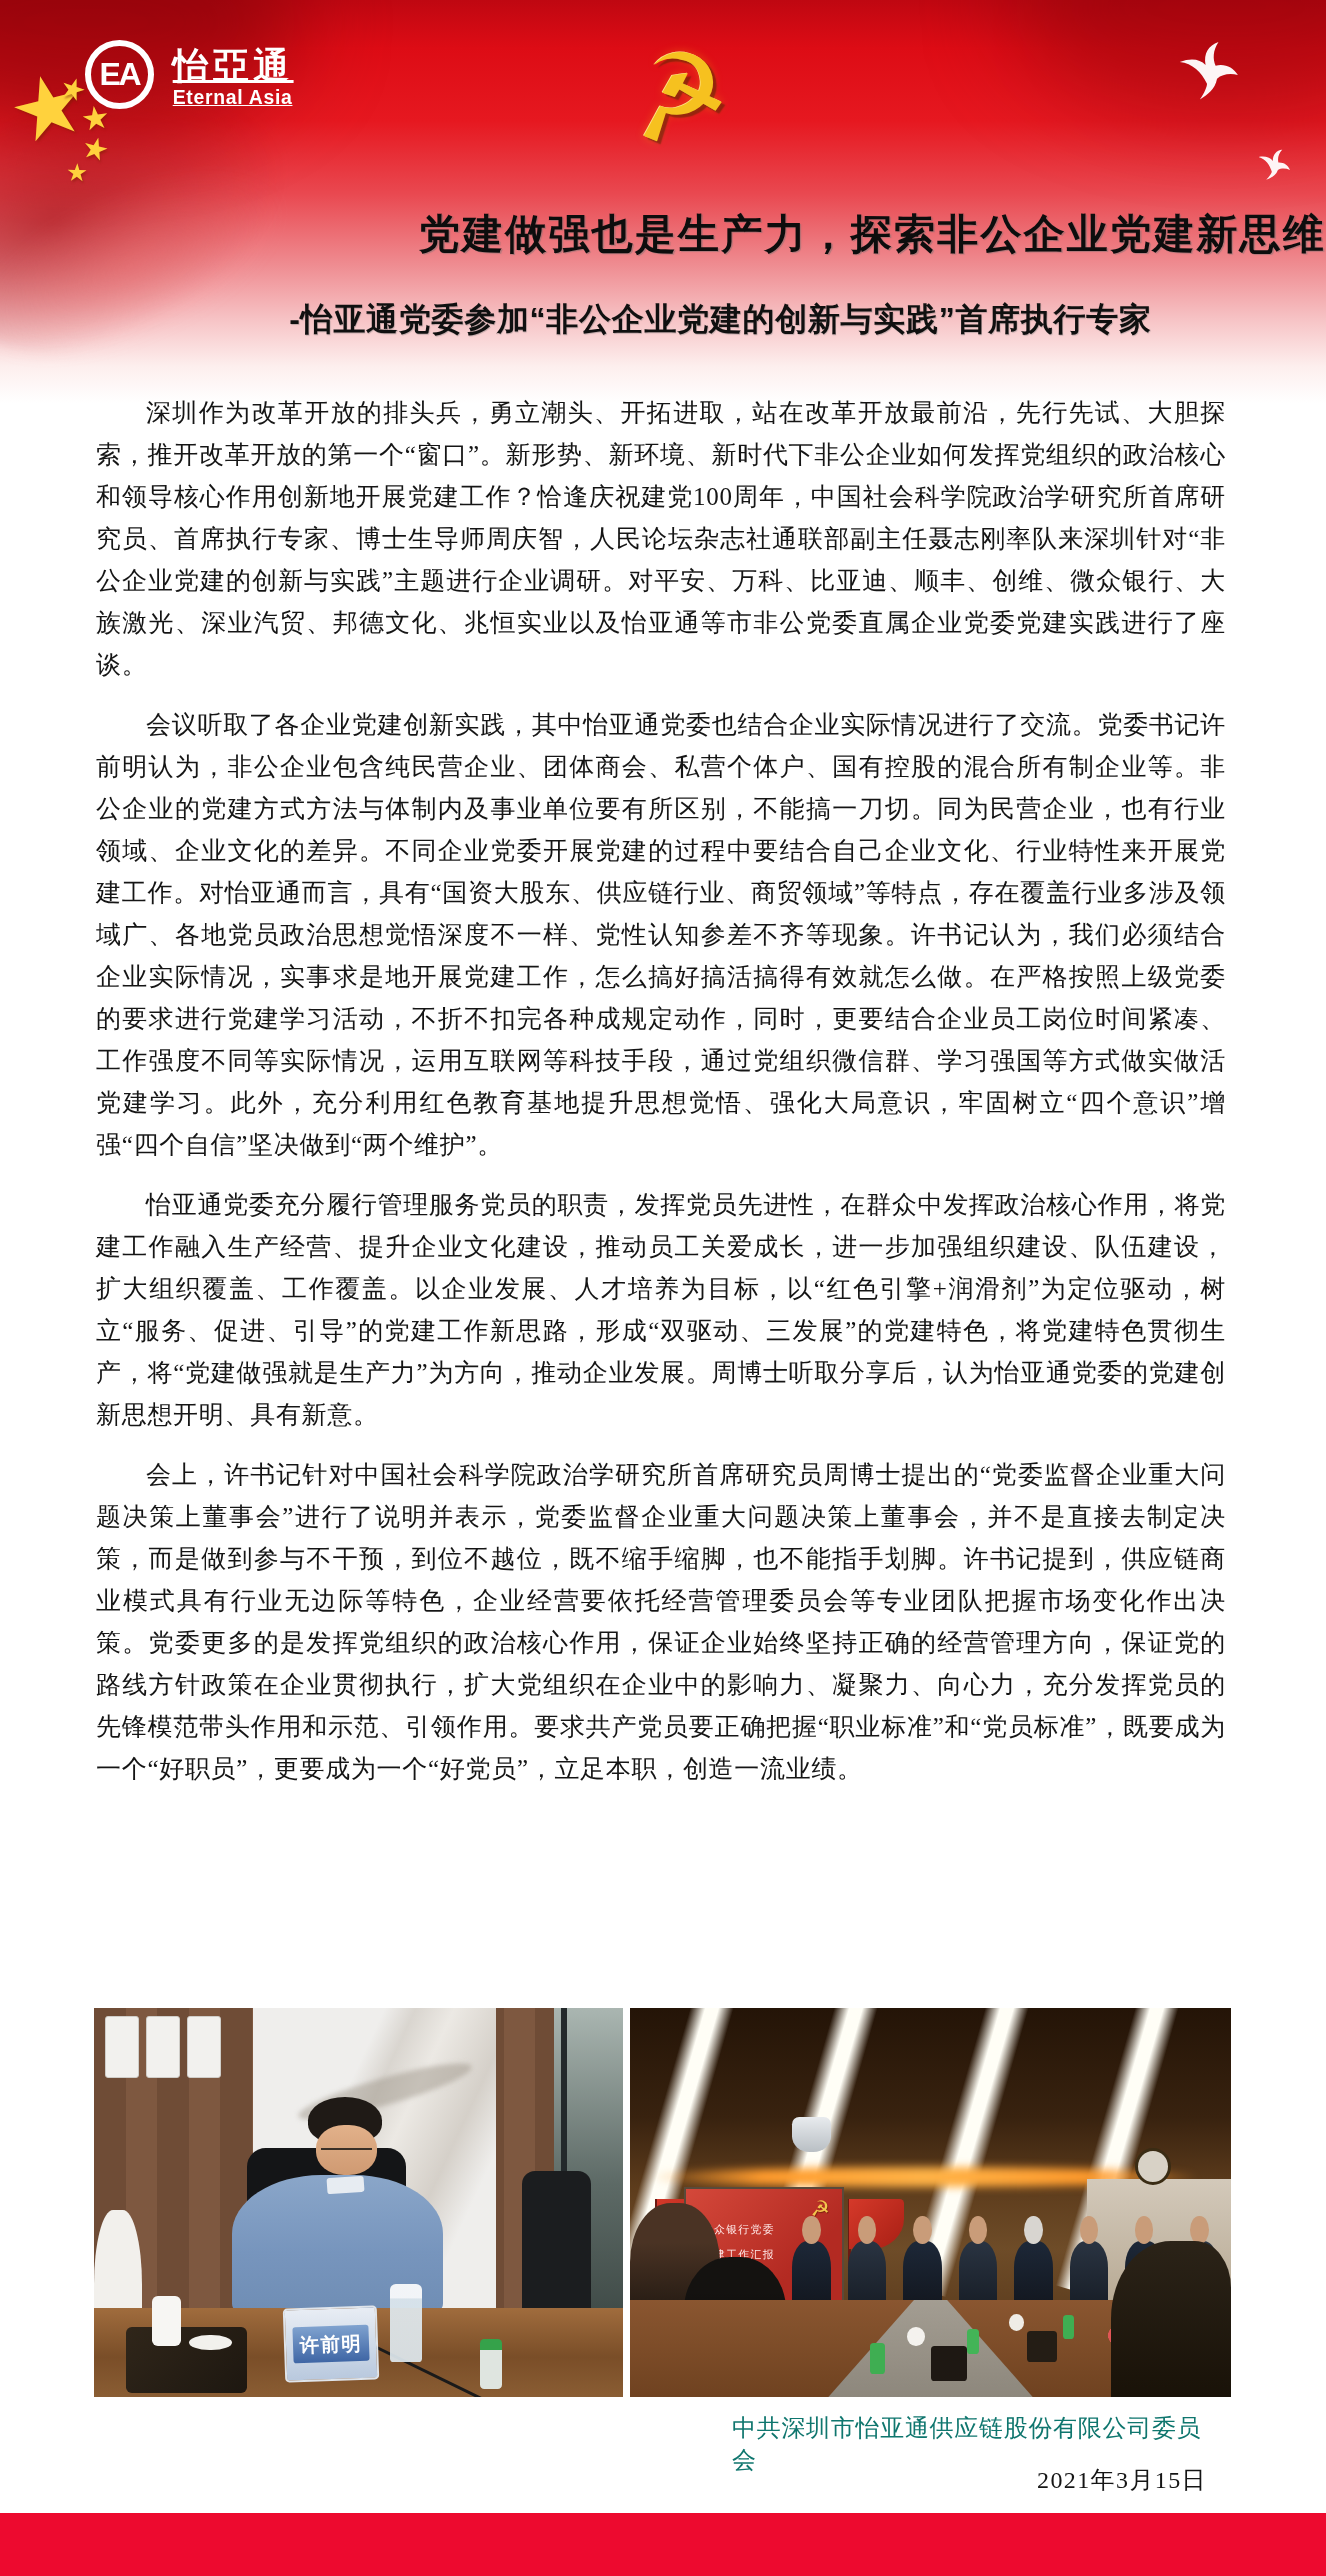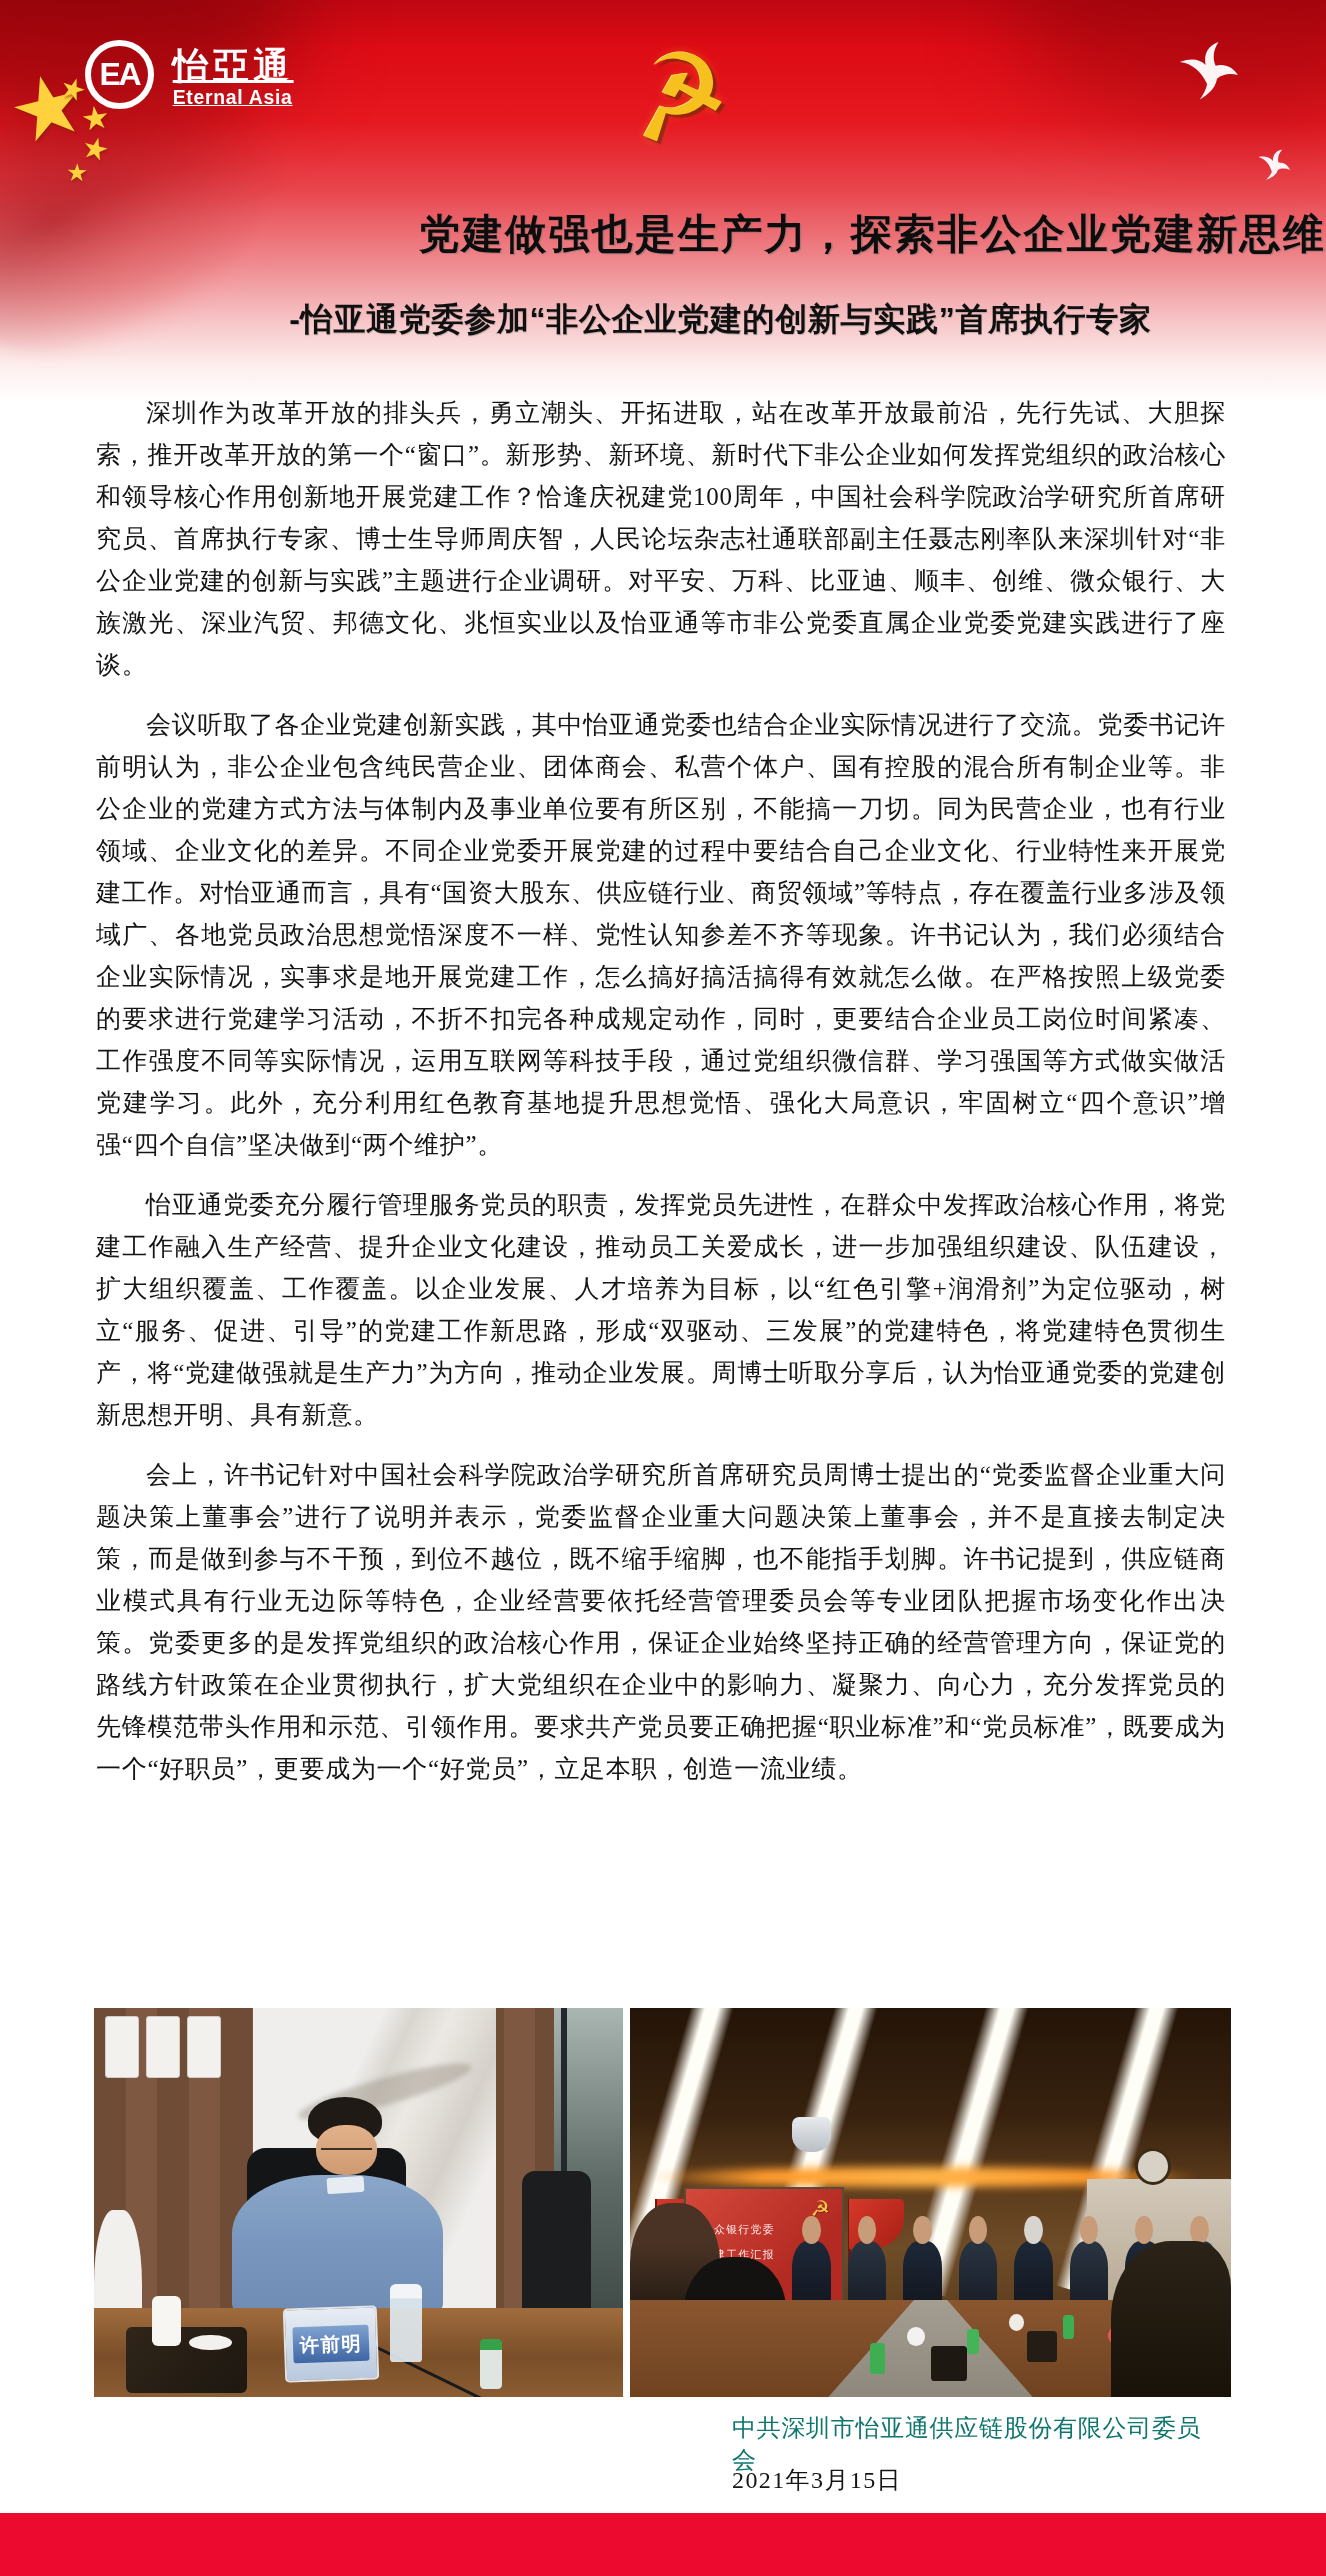--- a/index.html
+++ b/index.html
@@ -118,21 +118,21 @@
   .it-g3{left:72%;bottom:15%;width:1.8%;height:6%;background:#3fae52;border-radius:3.6px;}
   .it-c1{left:46%;bottom:13%;width:3%;height:5%;background:#f4f2ee;border-radius:50%;}
   .it-c2{left:63%;bottom:17%;width:2.6%;height:4.4%;background:#efece6;border-radius:50%;}
   .it-b1{left:50%;bottom:4%;width:6%;height:9%;background:#1e1813;border-radius:3.6px;}
   .it-b2{left:66%;bottom:9%;width:5%;height:8%;background:#241d15;border-radius:3.6px;}
   .it-flower{right:14%;bottom:8%;width:7%;height:12%;background:radial-gradient(circle at 30% 35%,#e05555 0 22%,transparent 23%),radial-gradient(circle at 65% 30%,#d64040 0 24%,transparent 25%),radial-gradient(circle at 48% 60%,#c73a52 0 26%,transparent 27%),#00000000;}
   .it-pot{right:15.5%;bottom:2%;width:4%;height:7%;background:#e6dfd4;border-radius:2.2px 2.2px 5.8px 5.8px;}
 
   
   .signature{position:absolute;right:119px;top:2412px;width:475px;text-align:left;font-size:24px;color:#0f766e;letter-spacing:0.7px;}
-  .dateline{position:absolute;right:119px;top:2464px;width:475px;text-align:left;font-size:24px;color:#151515;letter-spacing:1.4px;}
+  .dateline{position:absolute;right:119px;top:2464px;width:475px;text-align:right;font-size:24px;color:#151515;letter-spacing:1.4px;}
   .footer-bar{position:absolute;left:0;bottom:0;width:100%;height:63px;background:#ed0a2f;}
 </style>
 </head>
 <body>
 
 <div class="page">
 
   <div class="banner">
     <div class="vign v1"></div>
     <div class="vign v2"></div>

